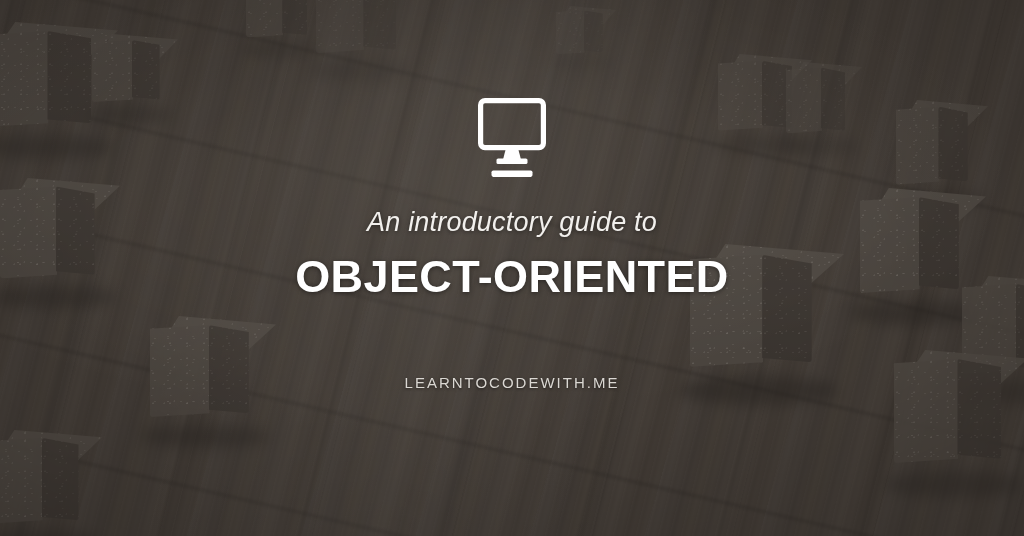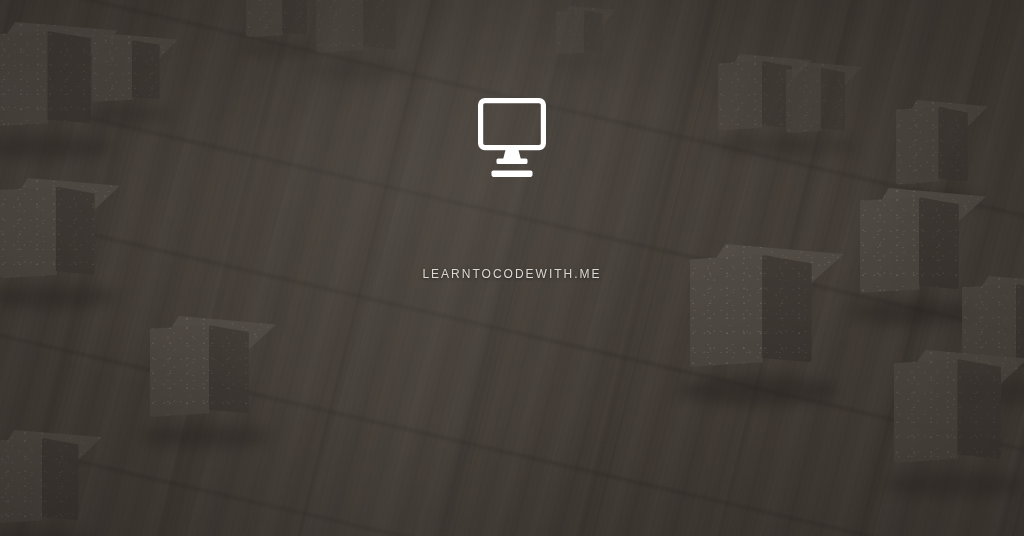--- a/index.html
+++ b/index.html
@@ -164,21 +164,21 @@
     color: #ffffff;
     letter-spacing: 0.4px;
     line-height: 1.08;
     text-align: center;
     text-shadow: 0 1px 5px rgba(0,0,0,0.45);
   }
   .headline-line { display: block; }
 
   .footer-url {
     margin-top: 42px;
-    font-size: 12px;
+    font-size: 15px;
     font-weight: normal;
     color: #dbd8d3;
     letter-spacing: 2.0px;
     text-shadow: 0 1px 3px rgba(0,0,0,0.5);
   }
 </style>
 </head>
 <body>
 
 <div class="banner">
@@ -374,19 +374,21 @@
 
   <div class="content">
 
     <svg class="monitor-icon" viewBox="0 0 68 80" aria-hidden="true">
       <rect x="2.6" y="2.6" width="62.8" height="47" rx="4.4" ry="4.4" fill="none" stroke="#ffffff" stroke-width="5.2"></rect>
       <path d="M27.5 52 h13 l2.6 10 h-18.2 z" fill="#ffffff"></path>
       <rect x="18.5" y="60.5" width="31" height="5.6" rx="1.6" fill="#ffffff"></rect>
       <rect x="13.5" y="72.5" width="41" height="6.4" rx="1.8" fill="#ffffff"></rect>
     </svg>
 
+    <div class="eyebrow">An introductory guide to</div>
 
     <h1 class="headline">
+      <span class="headline-line">OBJECT-ORIENTED</span>
     </h1>
 
     <div class="footer-url">LEARNTOCODEWITH.ME</div>
   </div>
 </div>
 
 </body></html>

